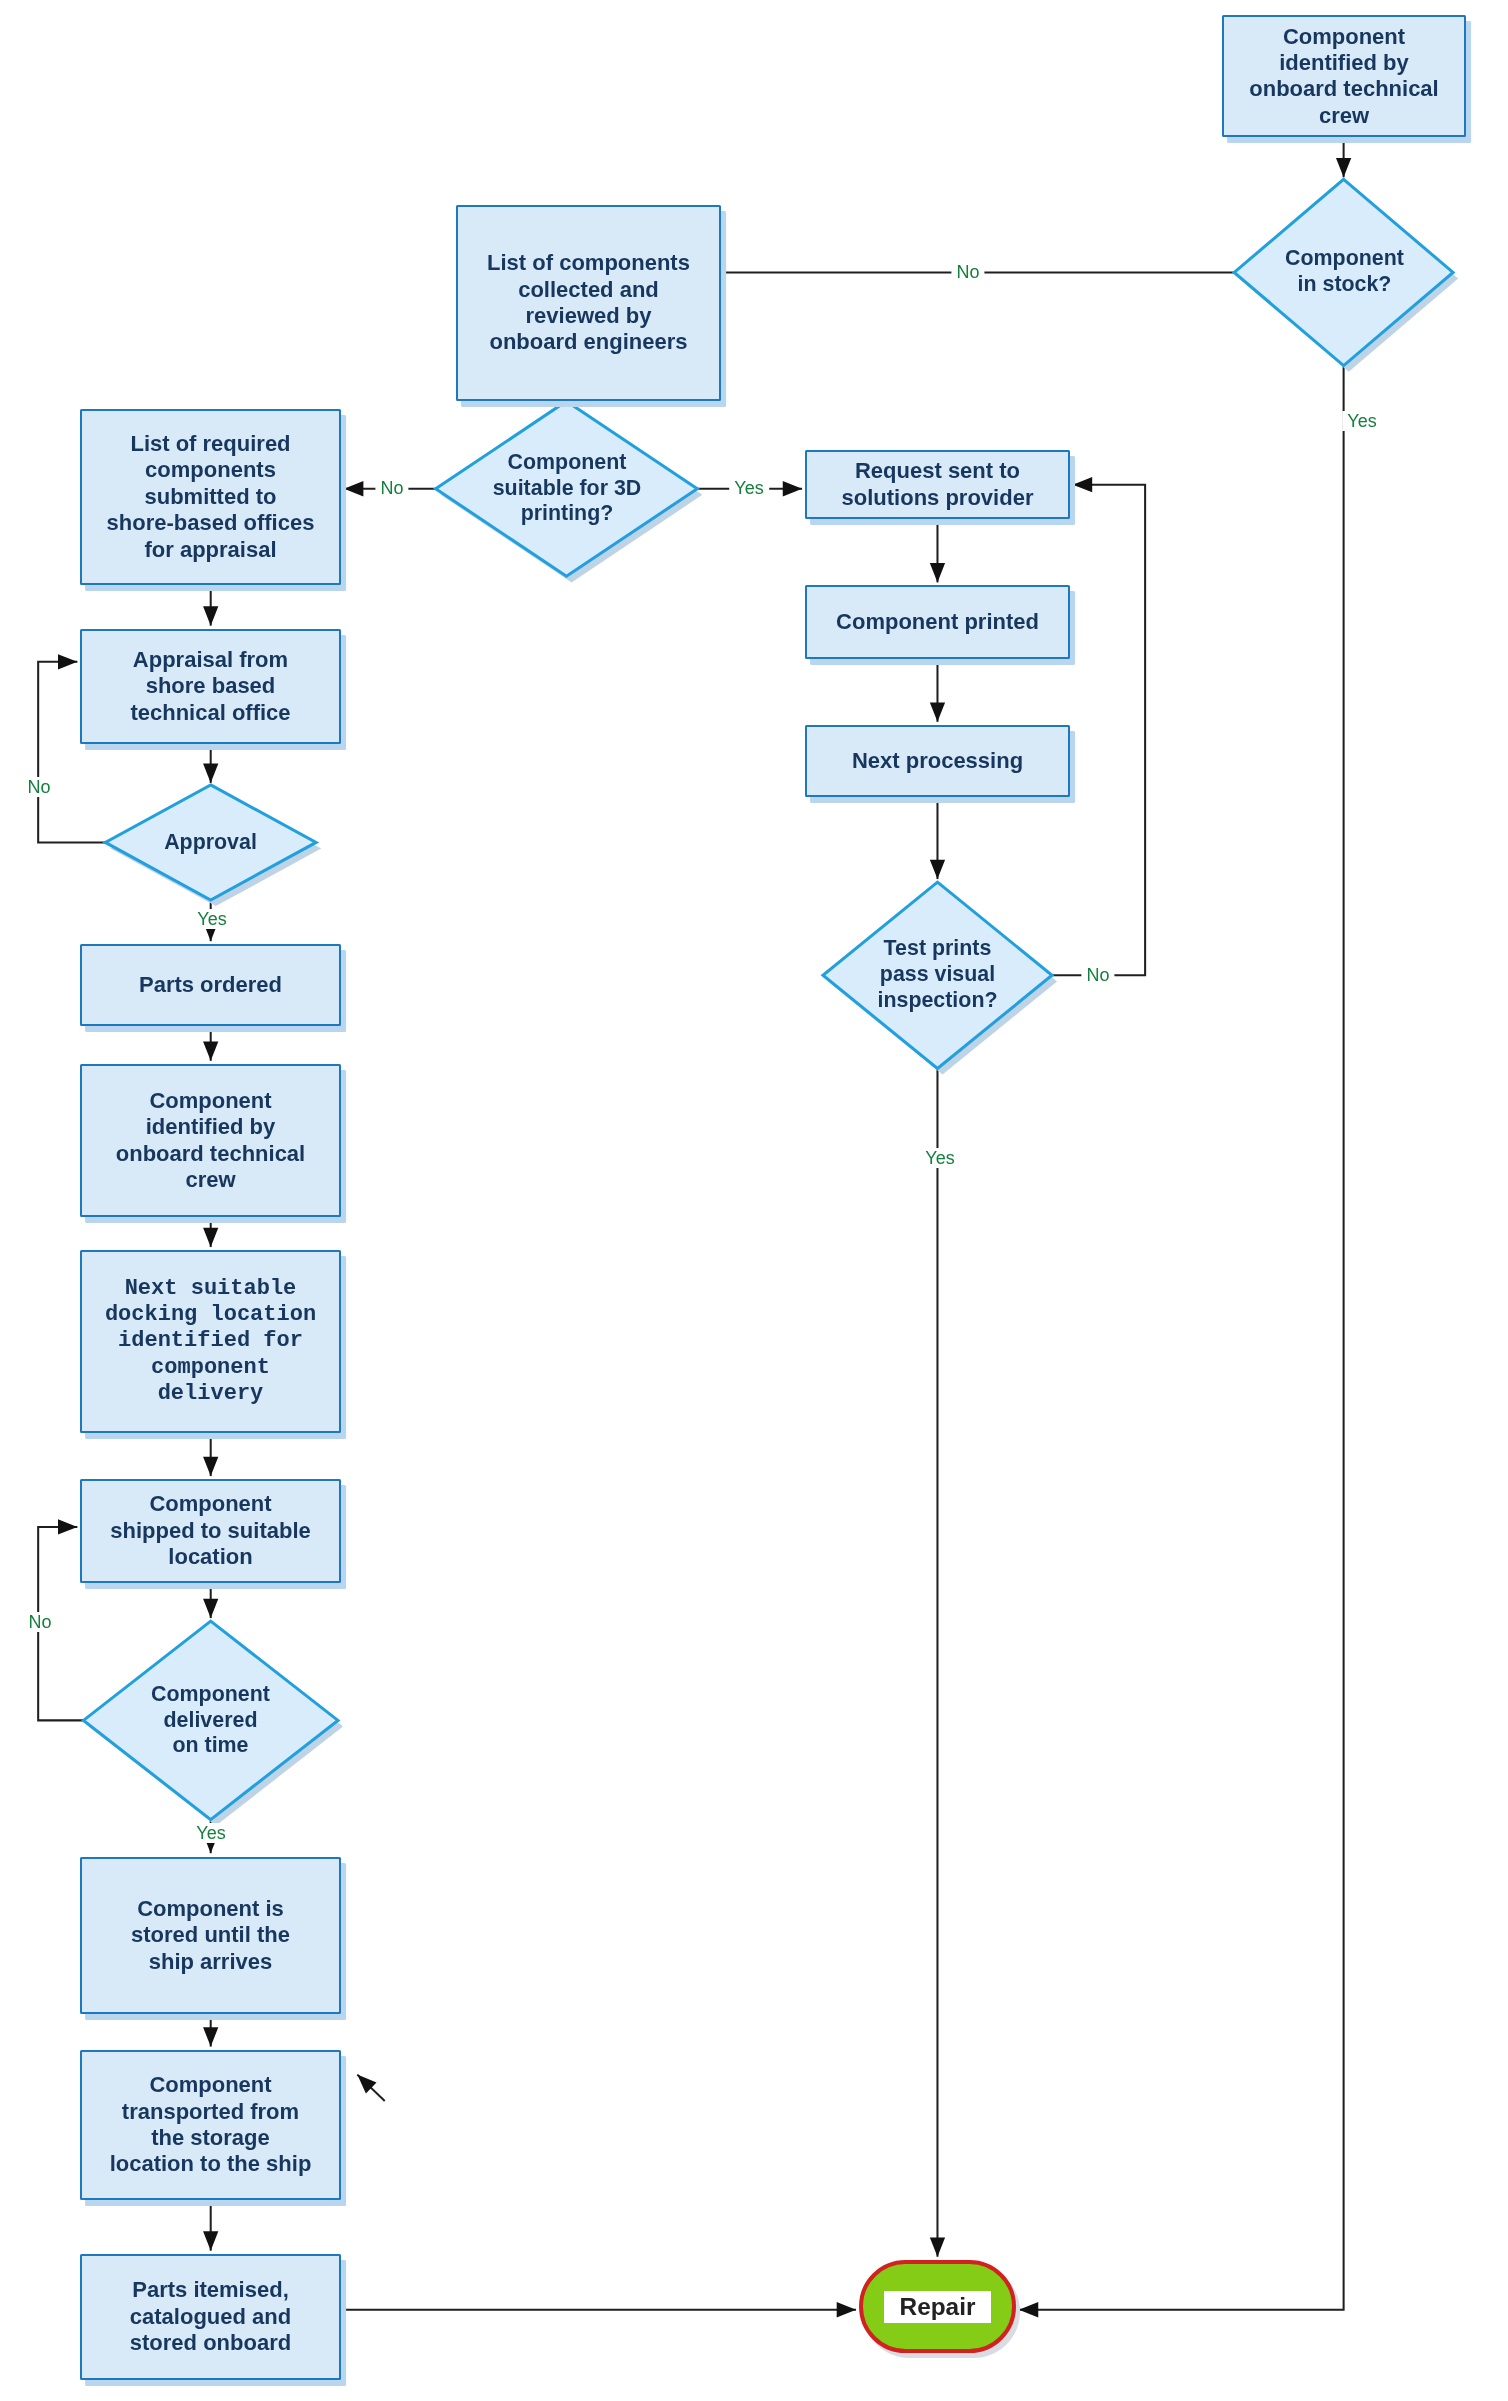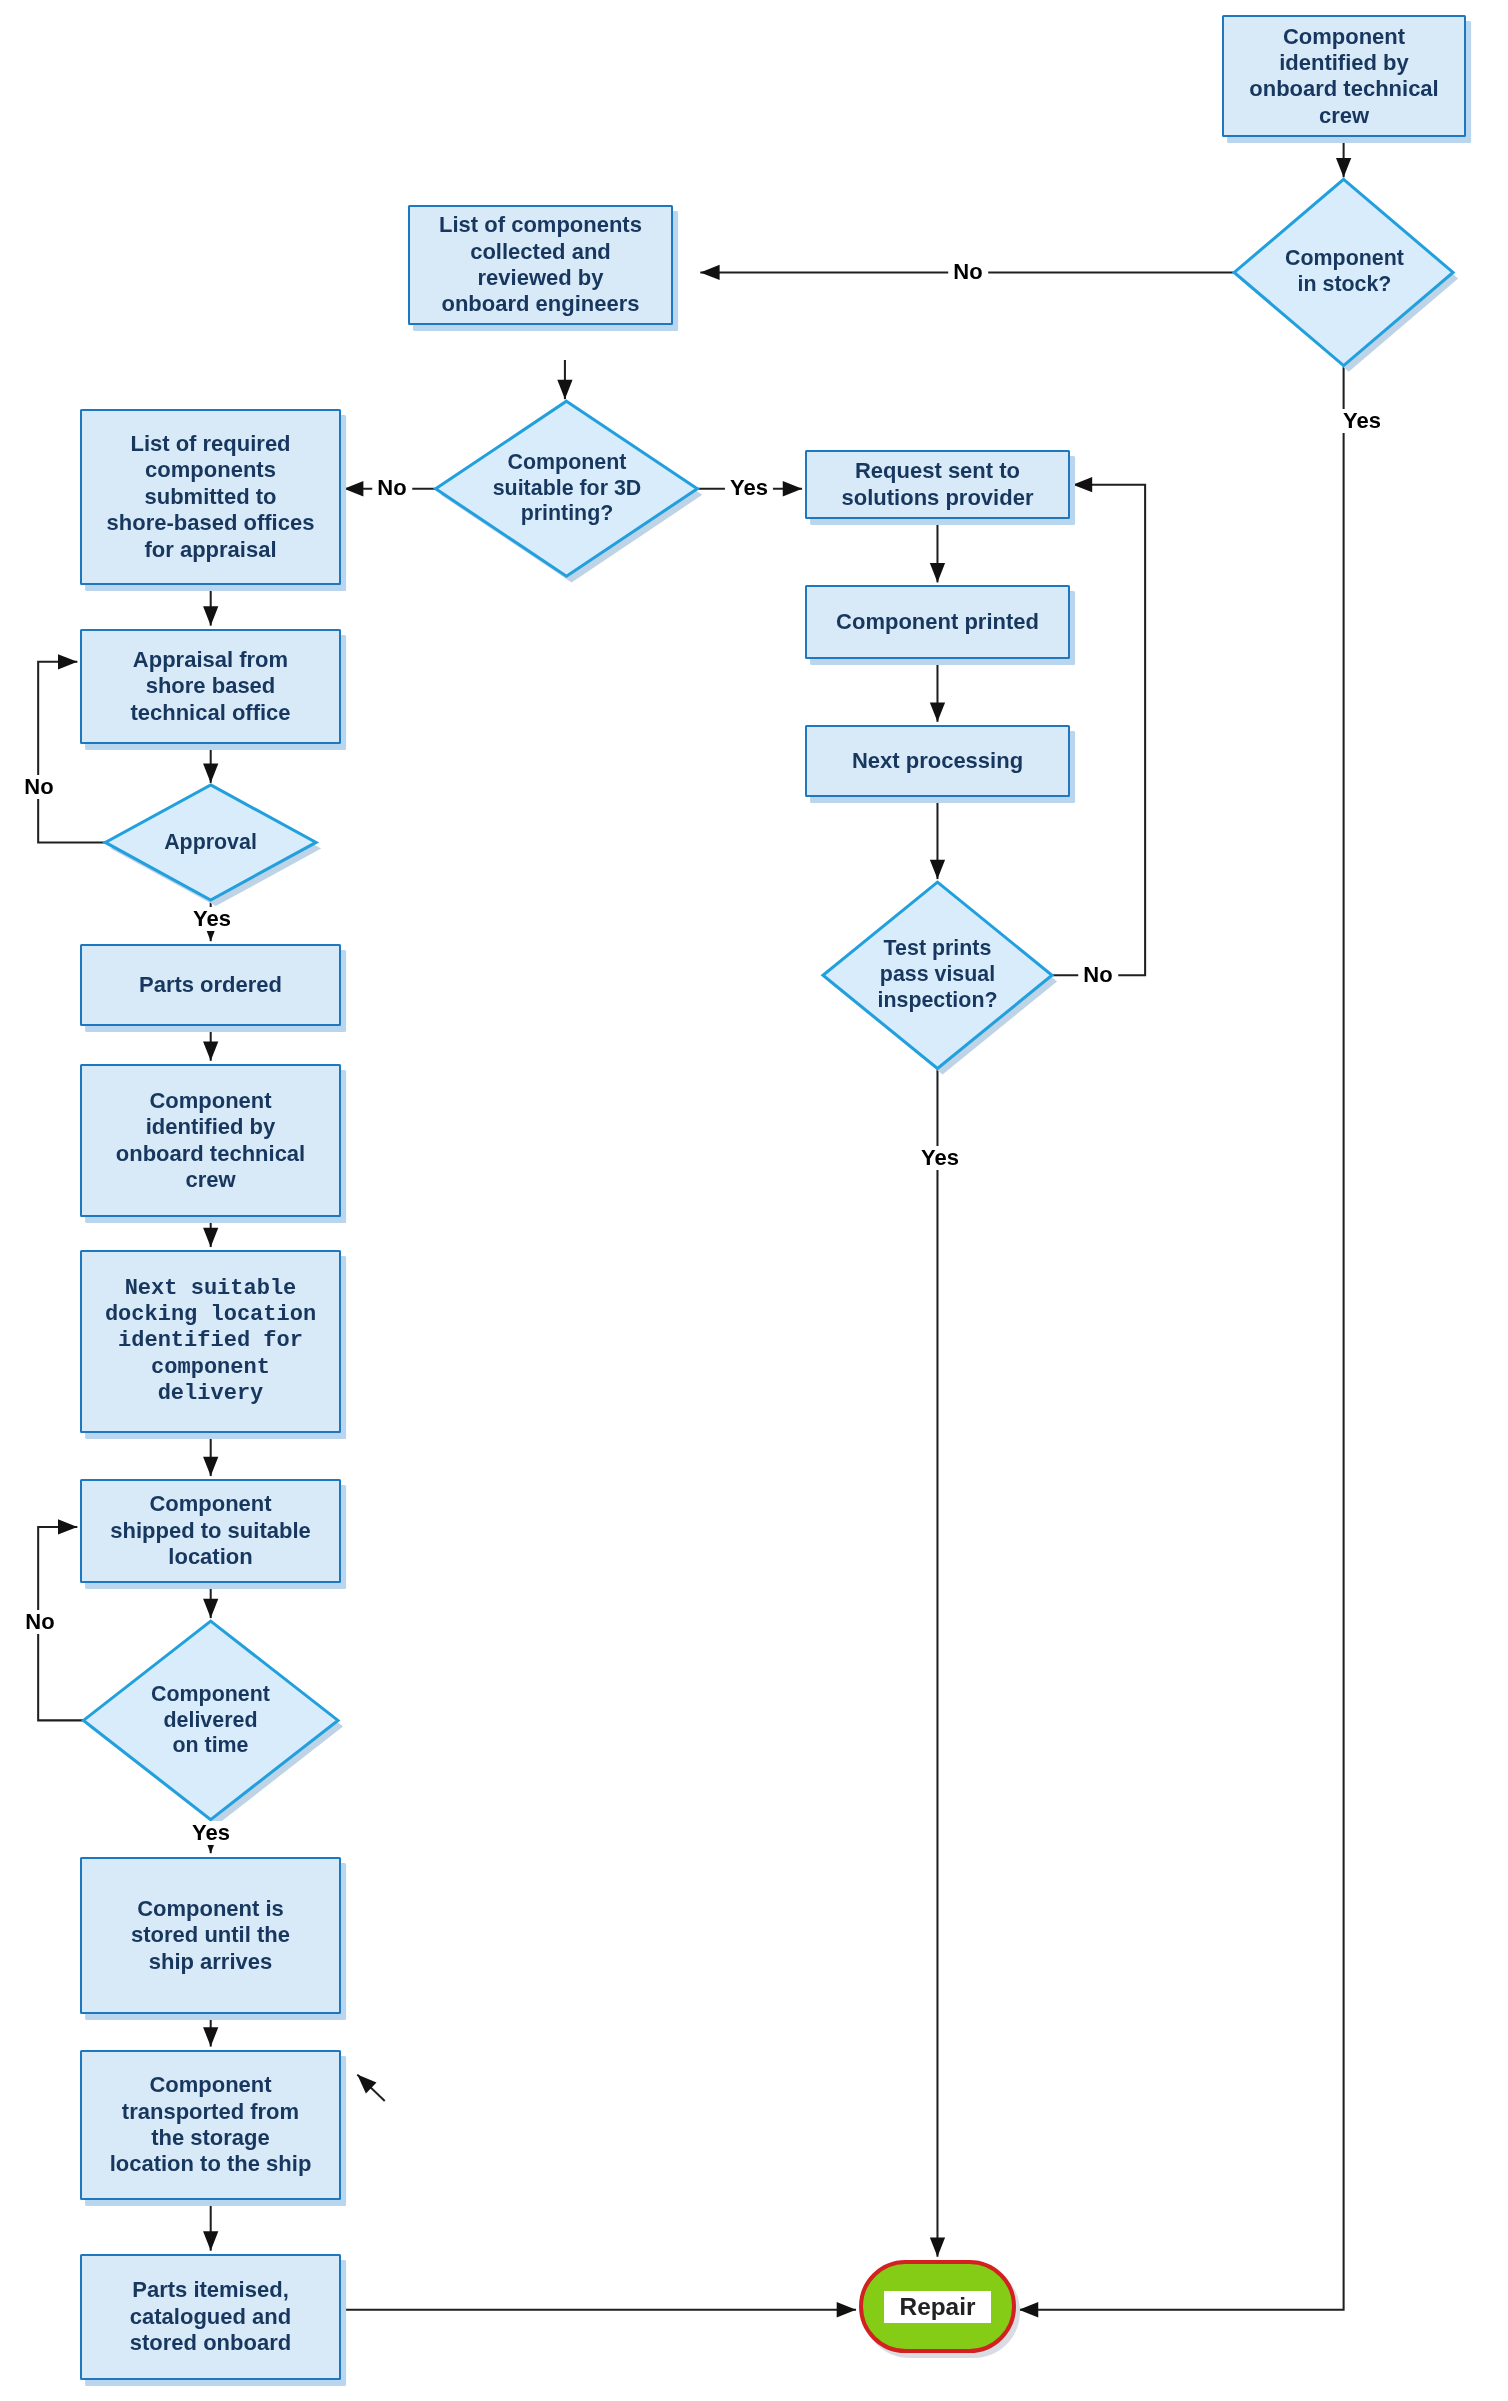--- a/index.html
+++ b/index.html
@@ -12,22 +12,22 @@
            box-shadow:5.1px 6.1px 0 #b9d6ee;
            font-weight:700;font-size:22px;line-height:1.2;color:#17375e;}
   .terminator{background:#84cc16;border:4.1px solid #d32121;border-radius:61px;
               box-shadow:4.1px 5.1px 0 #d9dde3;}
   .terminator .patch{background:#ffffff;padding:2px 15.3px;font-weight:600;
                      font-size:24.4px;color:#222222;}
   .dlabel{position:absolute;display:flex;align-items:center;justify-content:center;
           text-align:center;white-space:pre-line;font-weight:700;font-size:21.4px;
           line-height:1.2;color:#17375e;pointer-events:none;}
   .elabel{position:absolute;transform:translate(-50%,-50%);background:#ffffff;
-          padding:1px 5.1px;font-weight:700;font-size:22px;line-height:1;
-          color:#000000;}
+          padding:1px 5.1px;font-weight:400;font-size:18px;line-height:1;
+          color:#15803d;}
 </style>
 </head>
 <body>
 
 <div id="canvas" style="width: 1508px; height: 2401px; background: rgb(255, 255, 255);">
   <svg id="edge-layer" xmlns="http://www.w3.org/2000/svg" width="1508" height="2401" viewBox="0 0 2963 4717">
     <defs>
       <marker id="ah" markerUnits="userSpaceOnUse" markerWidth="44" markerHeight="36" refX="40" refY="17" orient="auto">
         <path d="M2,2 L40,17 L2,32 Z" fill="#111111"></path>
       </marker>
@@ -78,21 +78,21 @@
       <span class="elabel" style="left: 40px; top: 1622px;">No</span>
       <span class="elabel" style="left: 211px; top: 1833px;">Yes</span>
       <span class="elabel" style="left: 1098px; top: 975px;">No</span>
       <span class="elabel" style="left: 940px; top: 1158px;">Yes</span>
       <div class="node process" style="left: 1222px; top: 15.3px; width: 244px; height: 122px;">Component
 identified by
 onboard technical
 crew</div>
       <div class="dlabel" style="left: 1235px; top: 179px; width: 219px; height: 186px;">Component
 in stock?</div>
-      <div class="node process" style="left: 408px; top: 205px; width: 265px; height: 120px;">List of components
+      <div class="node process" style="left: 456px; top: 205px; width: 265px; height: 196px;">List of components
 collected and
 reviewed by
 onboard engineers</div>
       <div class="dlabel" style="left: 436px; top: 401px; width: 262px; height: 175px;">Component
 suitable for 3D
 printing?</div>
       <div class="node process" style="left: 80px; top: 409px; width: 261px; height: 176px;">List of required
 components
 submitted to
 shore-based offices

